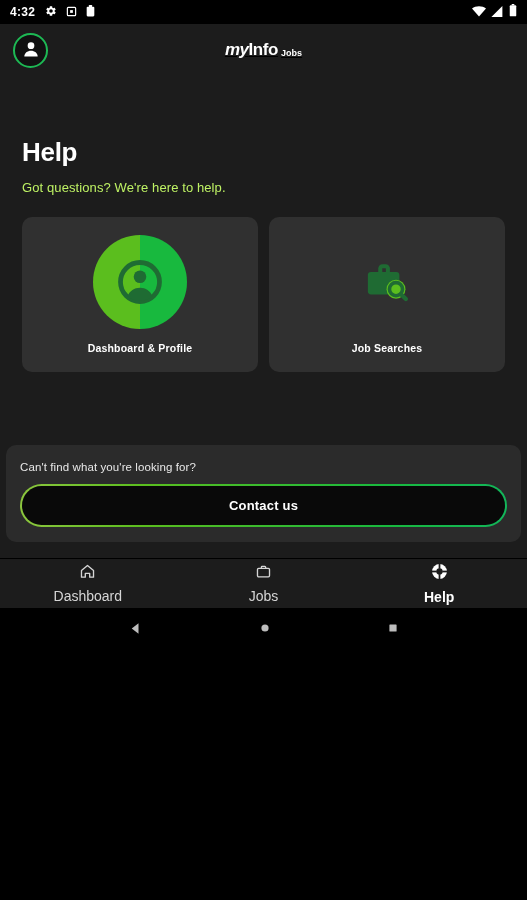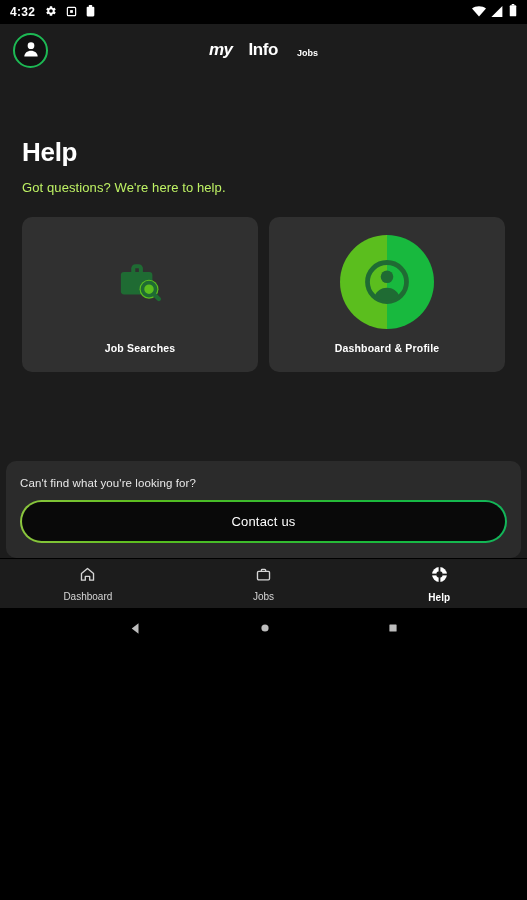--- a/index.html
+++ b/index.html
@@ -39,21 +39,22 @@
   .avatar {
     position: absolute; left: 13px; top: 9px;
     width: 35px; height: 35px; border-radius: 50%;
     border: 2px solid #1db954;
     display: flex; align-items: center; justify-content: center;
     background: #111;
   }
   .brand {
     position: absolute; left: 0; right: 0; top: 0; bottom: 0;
     display: flex; align-items: center; justify-content: center;
-    gap: 16px;
+    gap: 0px;
+    text-decoration: underline;
   }
   .brand-my {
     color: #fff; font-size: 17px; font-style: italic;
     font-weight: bold; letter-spacing: -.5px;
   }
   .brand-kelly {
     color: #fff; font-size: 17px; font-weight: bold;
     letter-spacing: -.4px;
   }
   .brand-jobs {
@@ -97,48 +98,48 @@
   .card-circle .half-l { left: 0;  background: #5bbe1e; }
   .card-circle .half-r { right: 0; background: #18b93e; }
   .card-circle svg { position: relative; z-index: 2; }
   .card-label {
     color: #fff; font-size: 10.5px; font-weight: bold;
     margin-top: 13px; letter-spacing: .2px; text-align: center;
   }
 
   
   .contact-panel {
-    position: absolute; left: 6px; right: 6px; bottom: 0;
+    position: absolute; left: 6px; right: 6px; bottom: 16px;
     background: #2b2b2b; border-radius: 10px;
     padding: 16px 14px 15px 14px;
   }
   .contact-q { color: #e8e8e8; font-size: 11.5px; letter-spacing: .1px; }
   .contact-btn {
     margin-top: 11px; height: 43px; border-radius: 22px;
     background:
       linear-gradient(#090909, #090909) padding-box,
       linear-gradient(90deg, #8cc63e 0%, #5bbe1e 25%, #18b93e 75%, #12b65a 100%) border-box;
     border: 2px solid transparent;
     display: flex; align-items: center; justify-content: center;
-    color: #fff; font-size: 13px; font-weight: normal;
+    color: #fff; font-size: 13px; font-weight: bold;
     cursor: pointer; letter-spacing: .2px;
   }
 
   
   .bottomnav {
     flex: 0 0 50px; height: 50px; background: #1c1c1c;
     display: flex; align-items: center;
     border-top: 1px solid #000;
   }
   .navitem {
     flex: 1 1 0; display: flex; flex-direction: column;
     align-items: center; justify-content: center; gap: 4px;
     cursor: pointer;
   }
-  .navitem .nav-label { font-size: 10px; color: #d6d6d6; }
+  .navitem .nav-label { font-size: 14px; color: #d6d6d6; }
   .navitem.active .nav-label { color: #fff; font-weight: bold; }
 
   
   .androidnav {
     flex: 0 0 40px; height: 40px; background: #000;
     display: flex; align-items: center; justify-content: space-around;
     padding: 0 70px;
   }
   .android-btn { display: flex; align-items: center; justify-content: center; }
 </style>
@@ -202,45 +203,45 @@
       <span class="brand-kelly">Info</span>
       <span class="brand-jobs">Jobs</span>
     </div>
   </div>
 
   <div class="content">
     <div class="page-title">Help</div>
     <div class="page-sub">Got questions? We're here to help.</div>
 
     <div class="grid">
+
+      <div class="card">
+        <div class="card-circle">
+          <span class="half-l"></span>
+            <span class="half-r"></span>
+          <svg width="52" height="52" viewBox="0 0 24 24">
+            <circle cx="12" cy="12" r="9" fill="none" stroke="#1f6b33" stroke-width="2.2"></circle>
+            <circle cx="12" cy="9.6" r="2.9" fill="#1f6b33"></circle>
+            <path fill="#1f6b33" d="M6.3 18.6c.9-2.5 3.1-3.9 5.7-3.9s4.8 1.4 5.7 3.9a9 9 0 01-11.4 0z"></path>
+          </svg>
+        </div>
+        <div class="card-label">Dashboard &amp; Profile</div>
+      </div>
 
       <div class="card">
         <div class="card-circle">
           <svg width="54" height="54" viewBox="0 0 24 24">
             <rect x="3.5" y="7.5" width="14" height="10" rx="1.4" fill="#1f6b33"></rect>
             <path d="M9 7.5V6a1 1 0 011-1h1.4a1 1 0 011 1v1.5" fill="none" stroke="#1f6b33" stroke-width="1.8"></path>
             <circle cx="16" cy="15.2" r="4.2" fill="#5bbe1e"></circle>
             <circle cx="16" cy="15.2" r="2.9" fill="none" stroke="#1f6b33" stroke-width="1.6"></circle>
             <line x1="18.2" y1="17.4" x2="20.4" y2="19.6" stroke="#1f6b33" stroke-width="1.9" stroke-linecap="round"></line>
           </svg>
         </div>
         <div class="card-label">Job Searches</div>
-      </div>
-
-      <div class="card">
-        <div class="card-circle">
-          <span class="half-l"></span>
-            <span class="half-r"></span>
-          <svg width="52" height="52" viewBox="0 0 24 24">
-            <circle cx="12" cy="12" r="9" fill="none" stroke="#1f6b33" stroke-width="2.2"></circle>
-            <circle cx="12" cy="9.6" r="2.9" fill="#1f6b33"></circle>
-            <path fill="#1f6b33" d="M6.3 18.6c.9-2.5 3.1-3.9 5.7-3.9s4.8 1.4 5.7 3.9a9 9 0 01-11.4 0z"></path>
-          </svg>
-        </div>
-        <div class="card-label">Dashboard &amp; Profile</div>
       </div>
 
 
 
 
     </div>
 
     <div class="contact-panel">
       <div class="contact-q">Can't find what you're looking for?</div>
       <div class="contact-btn">Contact us</div>

